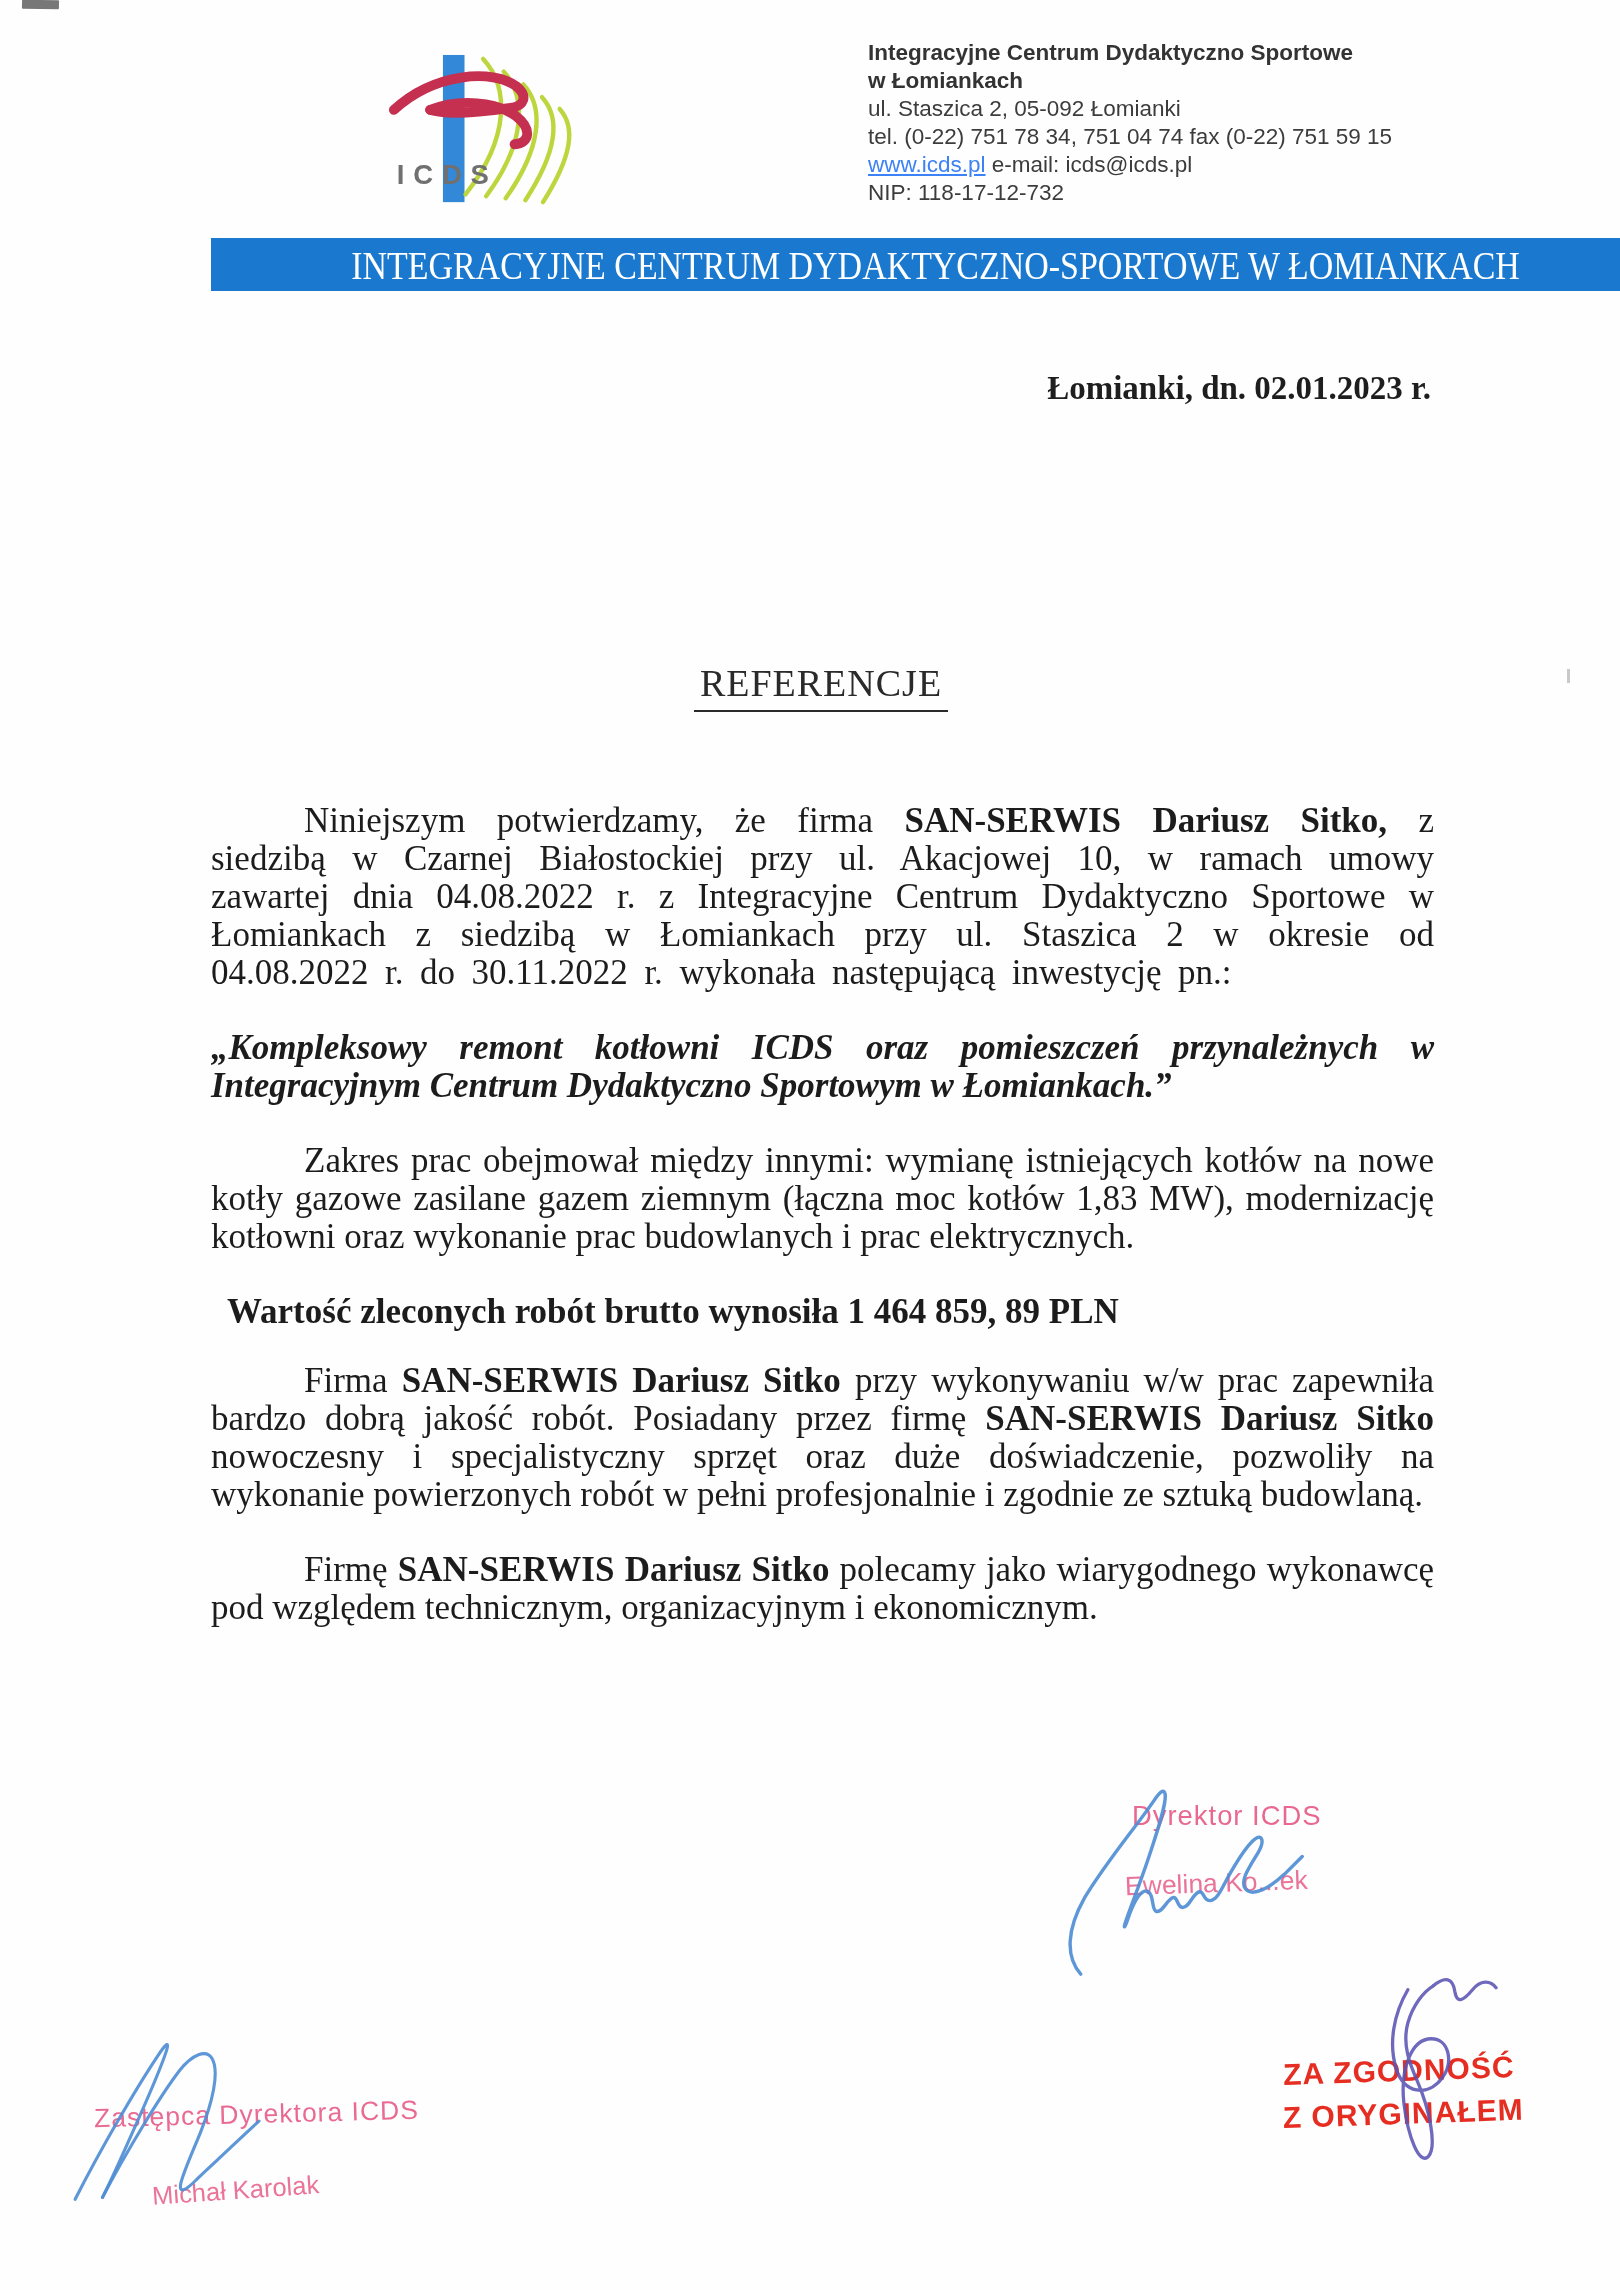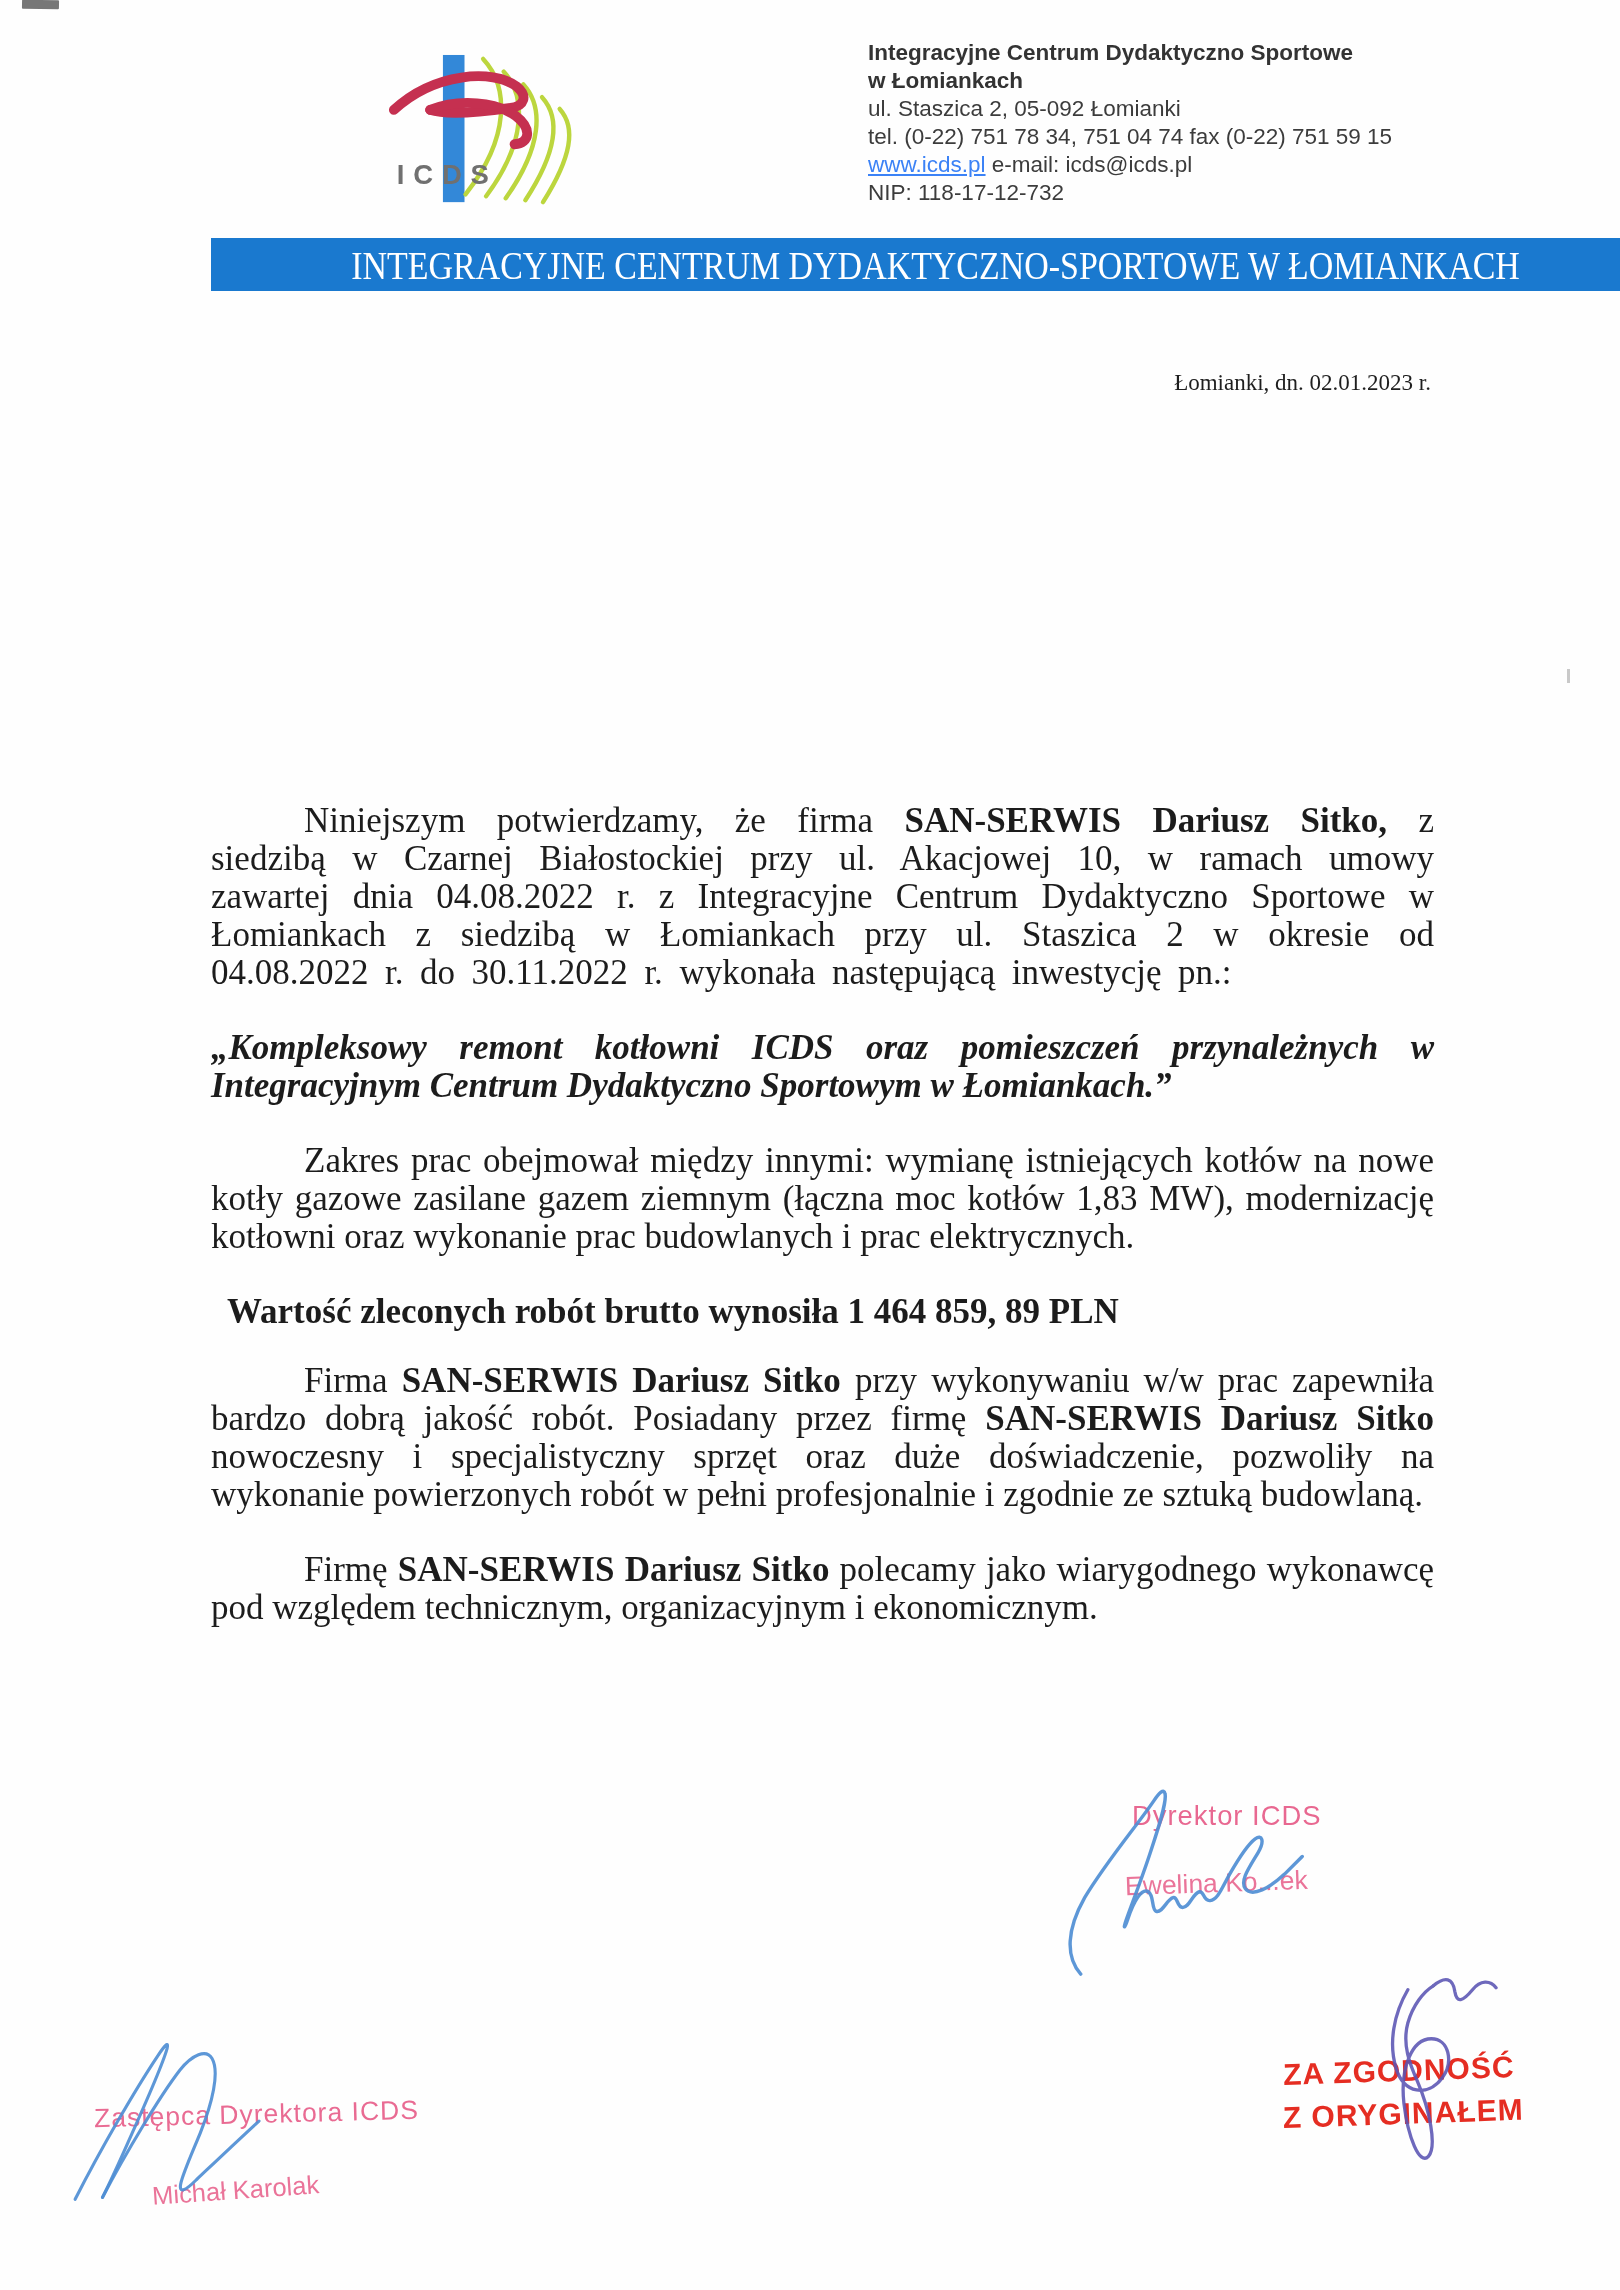--- a/index.html
+++ b/index.html
@@ -16,21 +16,21 @@
   .contact { position:absolute; left:868px; top:39px; width:549px;
     font-family:"Liberation Sans", sans-serif; font-size:22.5px; line-height:28px; color:#3c3c3c; }
   .contact .b { font-weight:bold; color:#333; }
   .contact .link { text-decoration:underline; }
   .banner { position:absolute; left:211px; top:238px; width:1449px; height:53px;
     display:flex; align-items:center; justify-content:center; }
   .banner-text { display:inline-block; color:#fff; font-family:"Liberation Serif", serif;
     font-size:39px; white-space:nowrap; transform:scaleX(.87) scaleY(1.05); transform-origin:center; }
   
   .dateline { position:absolute; left:211px; top:370px; width:1220px;
-    text-align:right; padding-right:5.9px; font-size:23px; }
+    text-align:right; padding-right:5.9px; font-size:33px;font-weight:bold; }
   .doc-title-wrap { position:absolute; left:211px; top:661px; width:1220px; text-align:center; }
   .doc-title { display:inline-block; font-size:38px; letter-spacing:1px; color:#2a2a2a;
     border-bottom:2.9px solid #2a2a2a; padding:0 5.9px 4.9px 5.9px; }
   .bodytext { position:absolute; left:211px; top:802px; width:1223px;
     font-size:35px; line-height:38px; text-align:justify; color:#1c1c1c; }
   .bodytext p { margin:0 0 37px 0; }
   .bodytext p.indent { text-indent:93px; }
   .bodytext p.wide { word-spacing:7.8px; }
   .bodytext p.quote { font-weight:bold; font-style:italic; }
   .bodytext p.value { font-weight:bold; text-align:left; margin-bottom:31px;margin-left:16px; }
@@ -85,20 +85,23 @@
     </div>
     <div>NIP: 118-17-12-732</div>
   </div>
 
   <div class="banner" style="background-color: rgb(26, 121, 207);">
     <span class="banner-text">INTEGRACYJNE CENTRUM DYDAKTYCZNO-SPORTOWE W ŁOMIANKACH</span>
   </div>
 
   <div class="dateline">Łomianki, dn. 02.01.2023 r.</div>
 
+  <div class="doc-title-wrap">
+    <span class="doc-title">REFERENCJE</span>
+  </div>
 
   <div class="bodytext">
     <p class="indent wide"><span>Niniejszym potwierdzamy, że firma </span><span style="font-weight: 700;">SAN-SERWIS Dariusz Sitko,</span><span> z siedzibą w Czarnej Białostockiej przy ul. Akacjowej 10, w ramach umowy zawartej dnia 04.08.2022 r. z Integracyjne Centrum Dydaktyczno Sportowe w Łomiankach z siedzibą w Łomiankach przy ul. Staszica 2 w okresie od 04.08.2022 r. do 30.11.2022 r. wykonała następującą inwestycję pn.:</span></p>
     <p class="quote"><span style="font-weight: 700; font-style: italic;">„Kompleksowy remont kotłowni ICDS oraz pomieszczeń przynależnych w Integracyjnym Centrum Dydaktyczno Sportowym w Łomiankach.”</span></p>
     <p class="indent"><span>Zakres prac obejmował między innymi: wymianę istniejących kotłów na nowe kotły gazowe zasilane gazem ziemnym (łączna moc kotłów 1,83 MW), modernizację kotłowni oraz wykonanie prac budowlanych i prac elektrycznych.</span></p>
     <p class="value"><span style="font-weight: 700;">Wartość zleconych robót brutto wynosiła 1 464 859, 89 PLN</span></p>
     <p class="indent"><span>Firma </span><span style="font-weight: 700;">SAN-SERWIS Dariusz Sitko</span><span> przy wykonywaniu w/w prac zapewniła bardzo dobrą jakość robót. Posiadany przez firmę </span><span style="font-weight: 700;">SAN-SERWIS Dariusz Sitko</span><span> nowoczesny i specjalistyczny sprzęt oraz duże doświadczenie, pozwoliły na wykonanie powierzonych robót w pełni profesjonalnie i zgodnie ze sztuką budowlaną.</span></p>
     <p class="indent last"><span>Firmę </span><span style="font-weight: 700;">SAN-SERWIS Dariusz Sitko</span><span> polecamy jako wiarygodnego wykonawcę pod względem technicznym, organizacyjnym i ekonomicznym.</span></p>
   </div>
 

